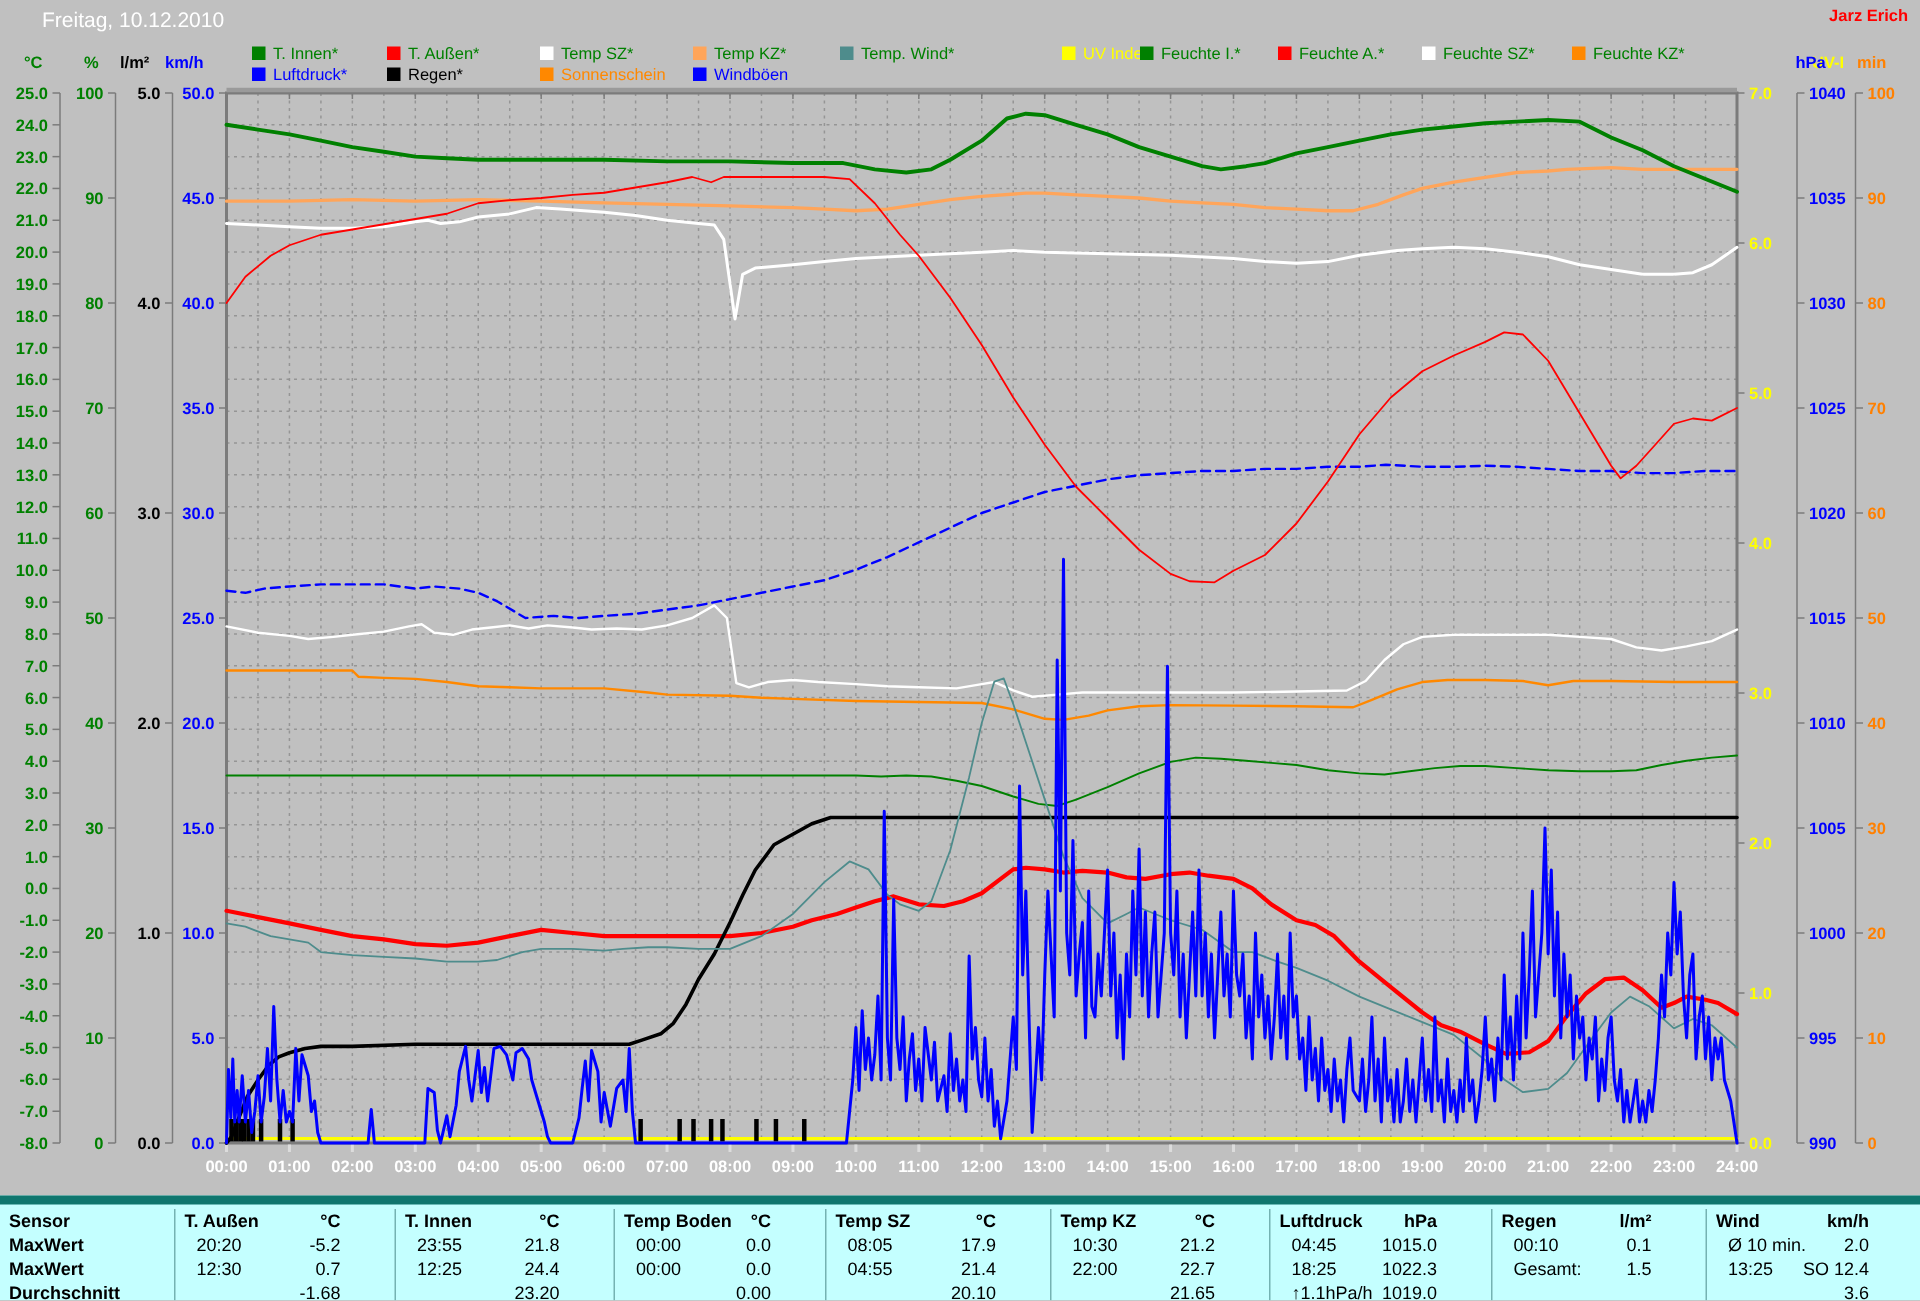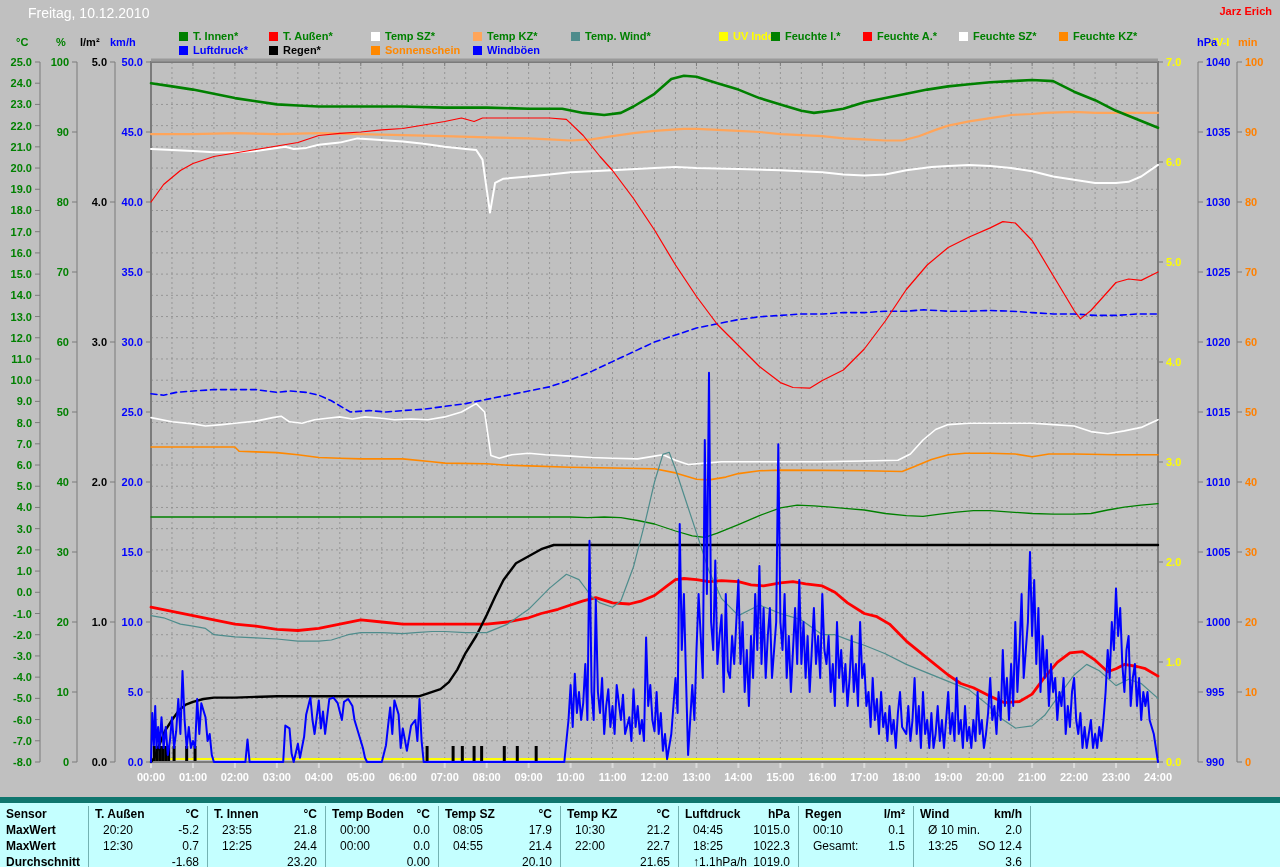--- a/index.html
+++ b/index.html
@@ -1,29 +1,29 @@
 <!DOCTYPE html>
 <html><head>
 <meta charset="utf-8">
 <style>
   html,body{margin:0;padding:0;background:#C0C0C0;}
   .app{position:relative;width:1280px;height:867px;background:#C0C0C0;overflow:hidden;
        font-family:"Liberation Sans",sans-serif;}
   .title{position:absolute;top:5px;left:0;right:0;text-align:left;color:#FFFFFF;font-size:14px;margin-left:28px;}
   .author{position:absolute;top:5px;right:8px;color:#FF0000;font-size:11px;font-weight:700;}
   .legend-row{position:absolute;left:0;width:1280px;height:13px;}
-  .legend-item{position:absolute;top:0;height:12px;font-size:11px;font-weight:700;white-space:nowrap;margin-left:11px;}
+  .legend-item{position:absolute;top:0;height:12px;font-size:11px;font-weight:400;white-space:nowrap;}
   .legend-item .sq{display:inline-block;width:9px;height:9px;margin-right:5px;vertical-align:-1px;}
   .axis-header{position:absolute;top:36px;font-size:11px;font-weight:700;white-space:nowrap;}
   #chart-svg{position:absolute;left:0;top:0;}
   #stats-table{position:absolute;left:0;top:797px;width:1280px;height:70px;background:#C4FFFF;
        border-top:6px solid #0f766e;display:flex;font-size:12px;line-height:16px;padding-top:3px;
        box-sizing:border-box;color:#000;}
   .tcol{box-sizing:border-box;padding:0 8px 0 6px;flex:0 0 auto;}
-  .tcol.sep{border-left:1px solid #74B2B2;}
+  .tcol.sep{border-left:1px solid #74B2B2;margin-left:28px;}
   .trow{display:flex;justify-content:space-between;white-space:nowrap;}
   .trow .lt{margin-left:8px;}
   .b{font-weight:700;}
 </style>
 </head>
 <body>
 
 <div class="app">
   <div class="title">Freitag, 10.12.2010</div>
   <div class="author">Jarz Erich</div>

